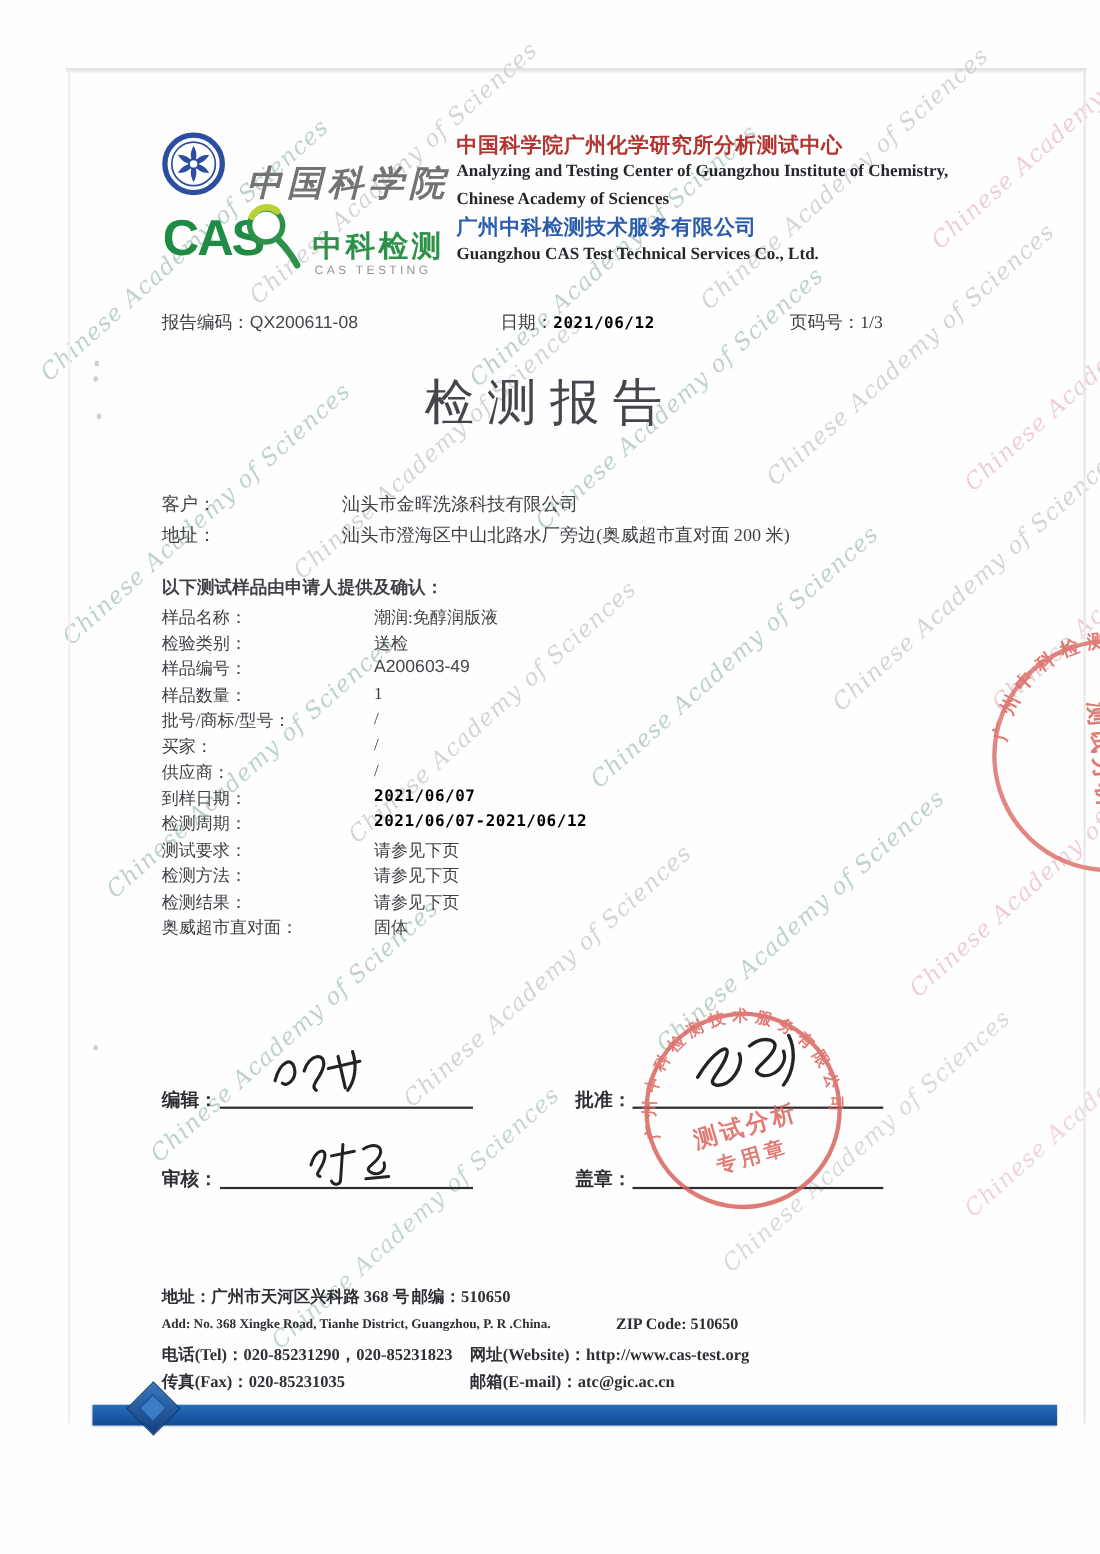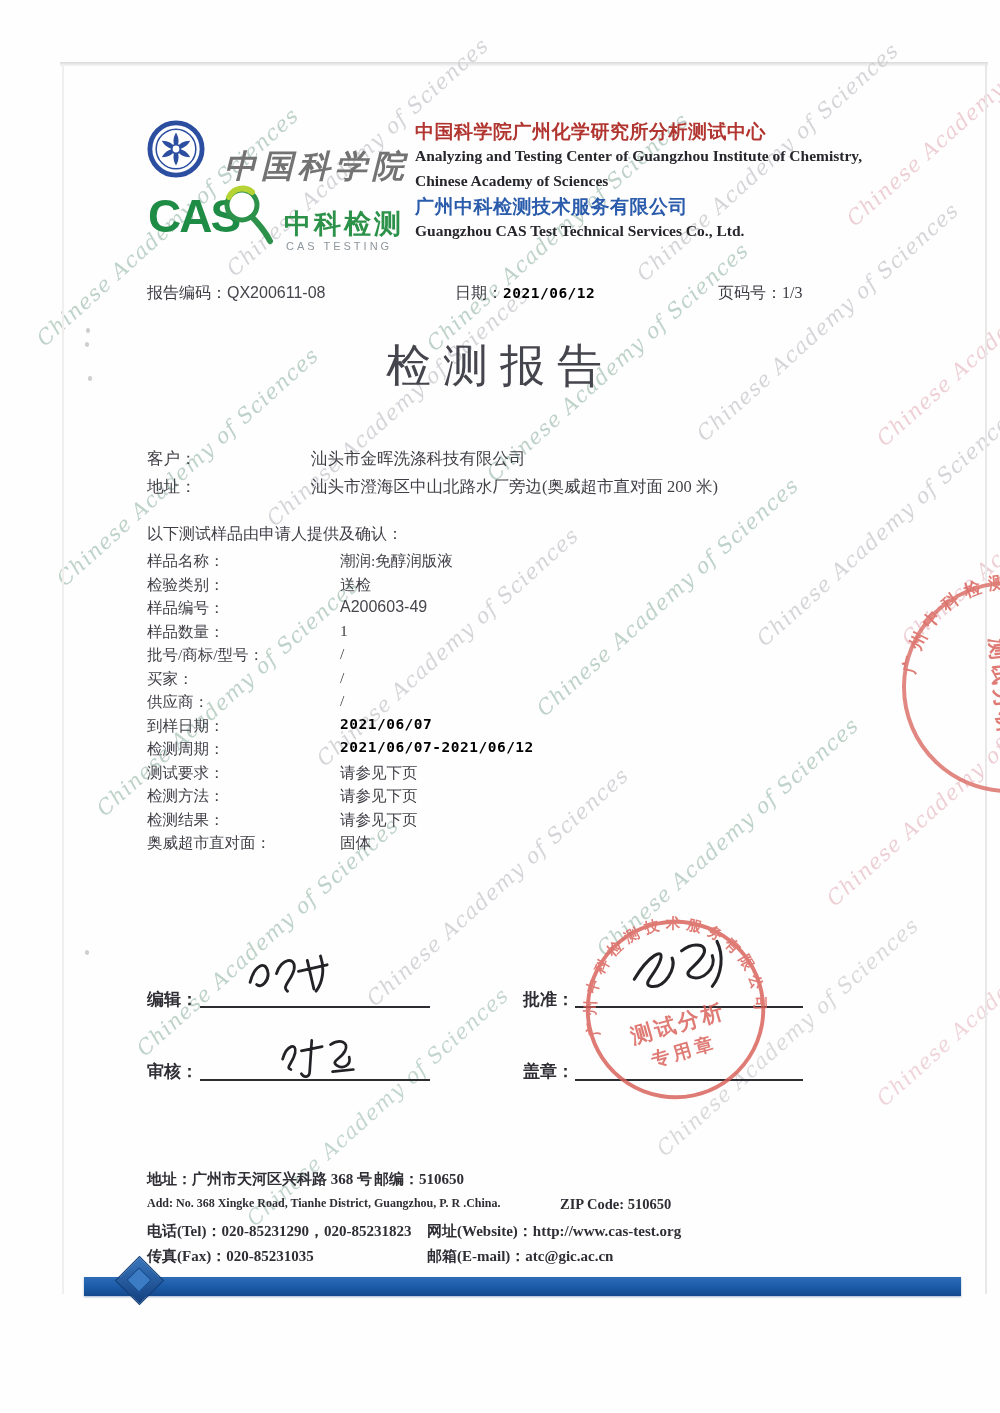--- a/index.html
+++ b/index.html
@@ -42,21 +42,21 @@
   .mono{font-family:"DejaVu Sans Mono",monospace;font-weight:bold;color:#000000;
       font-size:14.5px;letter-spacing:.5px;}
   
   .title{left:0;top:336px;width:1000px;text-align:center;font-size:45px;color:#45454d;
       letter-spacing:12px;font-weight:500;z-index:2;}
   
   .crow{position:absolute;z-index:2;font-size:16.5px;white-space:nowrap;}
   .clabel{position:absolute;left:147px;}
   .cvalue{position:absolute;left:311px;}
   
-  .intro{left:147px;top:524px;font-size:16px;z-index:2;}
+  .intro{left:147px;top:524px;font-size:16px;z-index:2;font-weight:bold;}
   .fields{left:147px;top:551px;z-index:2;}
   .frow{height:23.5px;display:flex;align-items:flex-start;font-size:15.5px;}
   .flabel{width:193px;flex:0 0 193px;}
   .fvalue{white-space:nowrap;}
   .sans{font-family:"Liberation Sans",sans-serif;font-size:16px;color:#45454c;}
   
   .sig-label{position:absolute;font-size:17px;font-weight:bold;color:#2e2e34;z-index:2;}
   .sig-line{position:absolute;height:2px;background:#2c2c31;z-index:2;}
   .sig-svg{position:absolute;z-index:2;}
   .sig-stroke{fill:none;stroke:#232327;stroke-width:2.6;stroke-linecap:round;stroke-linejoin:round;}

